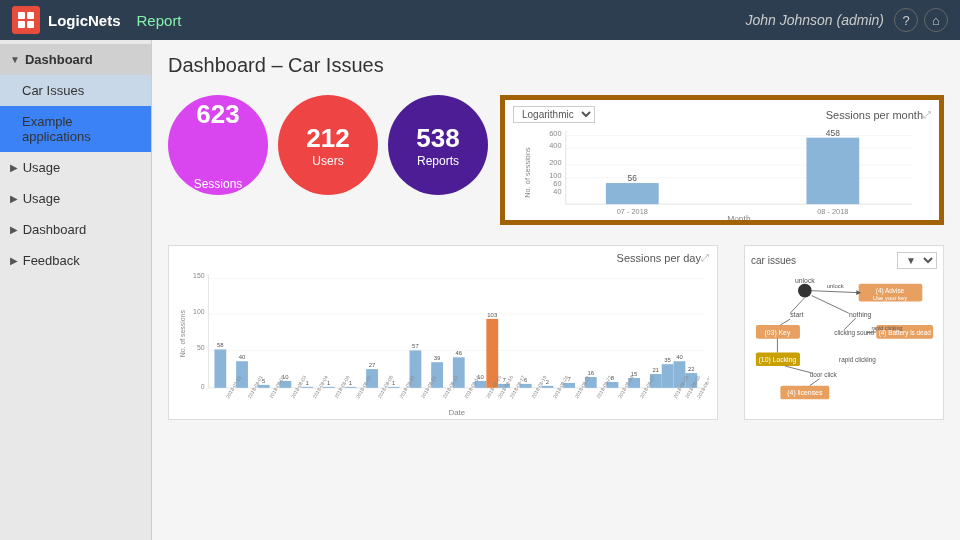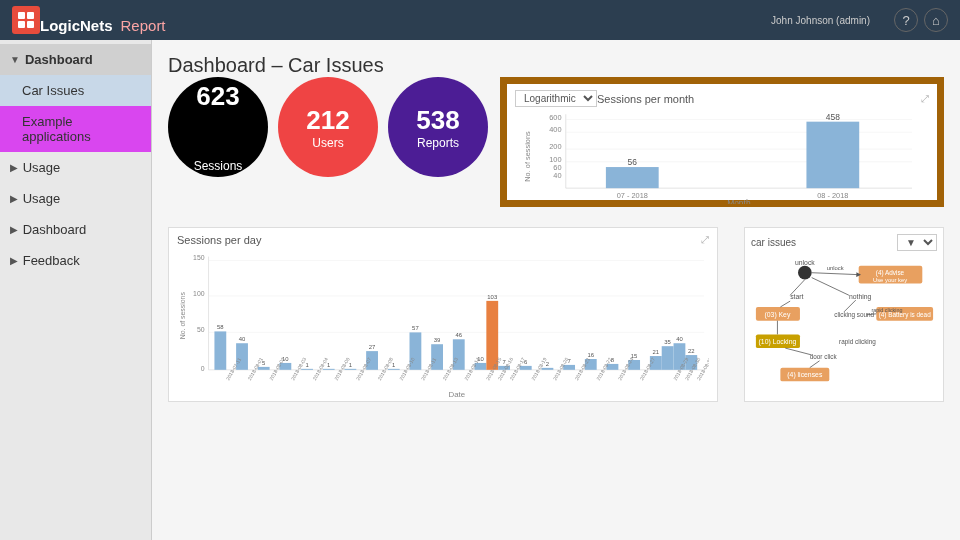--- a/index.html
+++ b/index.html
@@ -9,48 +9,49 @@
     .header {
       background: #2c3e50;
       height: 40px;
       display: flex;
       align-items: center;
       padding: 0 12px;
       flex-shrink: 0;
     }
     .header-logo {
       display: flex;
-      align-items: flex-end;
-      gap: 0;
+      align-items: center;
+      gap: 8px;
     }
     .logo-icon {
       width: 28px;
       height: 28px;
       background: #e74c3c;
       display: flex;
       align-items: center;
       justify-content: center;
       border-radius: 3px;
     }
     .logo-icon svg { width: 20px; height: 20px; }
     .header-brand {
       color: white;
       font-size: 15px;
       font-weight: bold;
     }
     .header-report {
-      color: #fca5a5;
+      color: #86efac;
       font-size: 15px;
       margin-left: 8px;
     }
     .header-spacer { flex: 1; }
     .header-user {
       color: #ccc;
-      font-size: 10px;
-      margin-right: 24px;
+      font-size: 14px;
+      margin-right: 10px;
+      font-style: italic;
     }
     .header-icons {
       display: flex;
       gap: 6px;
     }
     .header-icon-btn {
       width: 24px;
       height: 24px;
       border-radius: 50%;
       border: 1px solid #666;
@@ -86,21 +87,21 @@
       align-items: center;
       gap: 5px;
       color: #333;
     }
     .sidebar-item.active {
       background: #d0d0d0;
       font-weight: bold;
     }
     .sidebar-item.sub-item {
       padding-left: 22px;
-      background: #d946ef;
+      background: #3b82f6;
       border: none;
     }
     .sidebar-item.sub-item.active-sub {
       background: #c8d8e8;
     }
     .sidebar-arrow {
       font-size: 10px;
       color: #555;
     }
 
@@ -108,21 +109,21 @@
     .content {
       flex: 1;
       padding: 14px 16px;
       overflow: auto;
       background: #f5f5f5;
     }
     .page-title {
       font-size: 20px;
       font-weight: normal;
       color: #333;
-      margin-bottom: 0;
+      margin-bottom: 18px;
     }
 
     
     .stats-row {
       display: flex;
       gap: 0;
       align-items: flex-start;
     }
     .stat-cards {
       display: flex;
@@ -131,39 +132,39 @@
     }
     .stat-card {
       width: 100px;
       height: 100px;
       border-radius: 50%;
       display: flex;
       flex-direction: column;
       align-items: center;
       justify-content: center;
     }
-    .stat-card.sessions { background: #000000; gap: 47px; }
+    .stat-card.sessions { background: #d946ef; gap: 47px; }
     .stat-card.users { background: #ef4444; }
     .stat-card.reports { background: #4c1d95; }
     .stat-number {
       font-size: 26px;
       font-weight: bold;
       color: white;
     }
     .stat-label {
       font-size: 12px;
       color: white;
       text-align: right;
     }
 
     
     .monthly-chart-container {
       flex: 1;
       background: white;
-      border: 7px solid #a16207;
+      border: 5px solid #a16207;
       padding: 6px 8px;
       height: 130px;
       position: relative;
     }
     .chart-title-bar {
       display: flex;
       justify-content: space-between;
       align-items: center;
       margin-bottom: 2px;
     }
@@ -171,21 +172,21 @@
       font-size: 10px;
       color: #555;
       border: 1px solid #ccc;
       padding: 1px 4px;
       background: white;
       cursor: pointer;
     }
     .chart-main-title {
       font-size: 11px;
       color: #555;
-      text-align: left;
+      text-align: right;
       flex: 1;
     }
     .chart-expand {
       font-size: 10px;
       color: #aaa;
       cursor: pointer;
     }
     .monthly-chart-svg {
       width: 100%;
       height: 95px;

